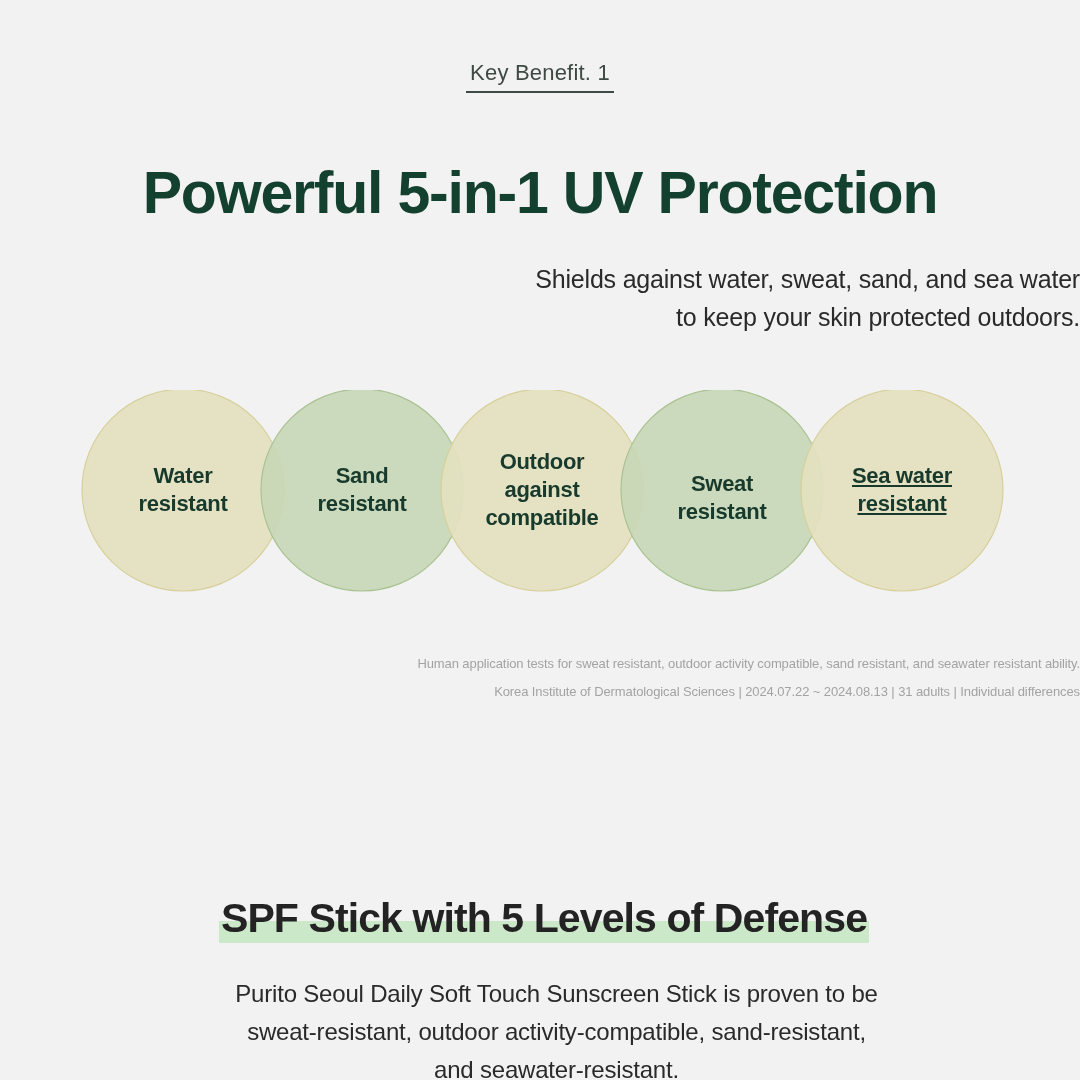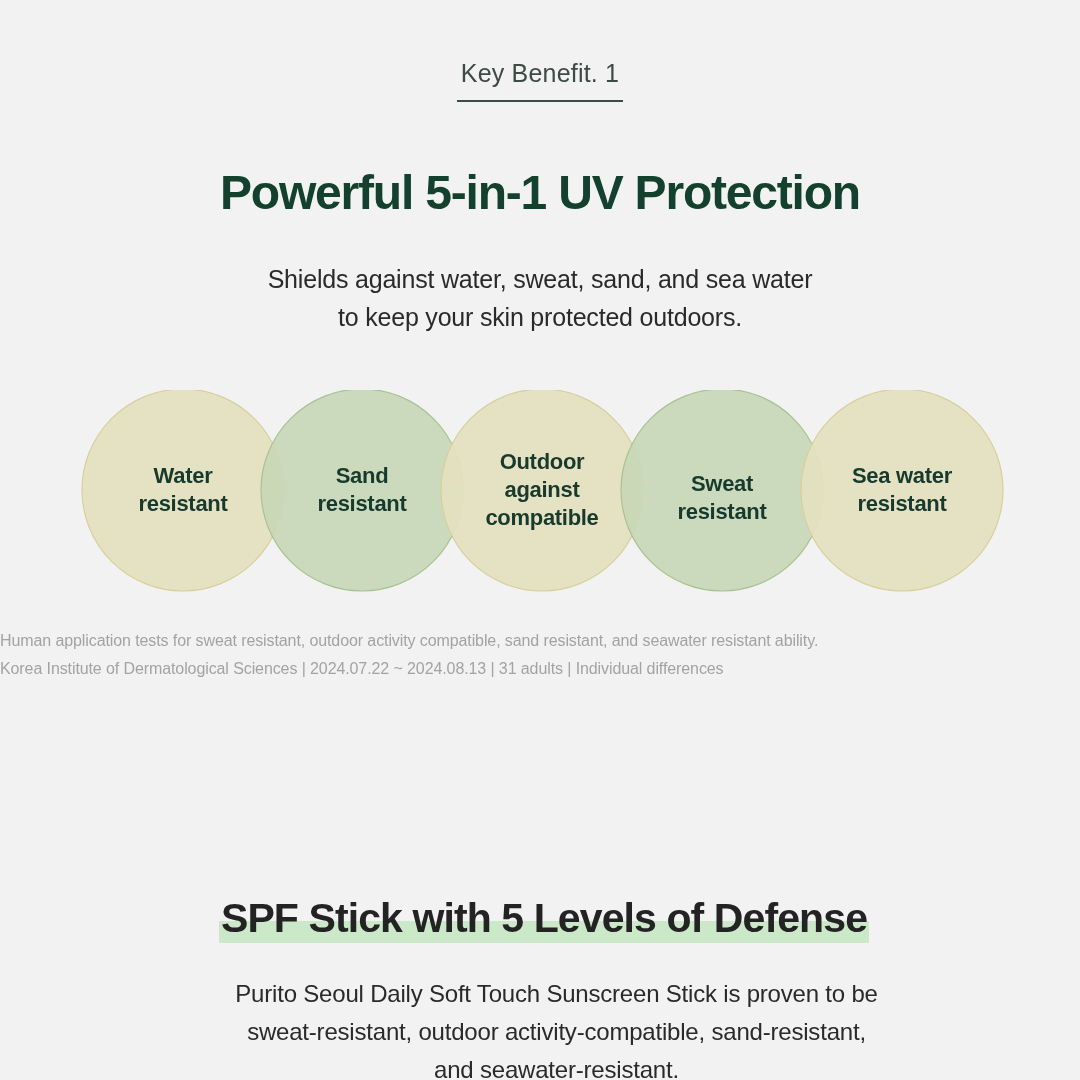--- a/index.html
+++ b/index.html
@@ -19,49 +19,49 @@
   
   .eyebrow-wrap {
     position: absolute;
     top: 56px;
     left: 0;
     width: 1080px;
     text-align: center;
   }
   .eyebrow {
     display: inline-block;
-    font-size: 25px;
+    font-size: 22px;
     line-height: 34px;
     color: #3e4a44;
     letter-spacing: 0.2px;
-    padding: 0 4px 10px 4px;
+    padding: 0 4px 1px 4px;
     border-bottom: 2.5px solid #3e4a44;
   }
 
   
   .hero-title {
     position: absolute;
     top: 155px;
     left: 0;
     width: 1080px;
     text-align: center;
-    font-size: 48px;
+    font-size: 59px;
     line-height: 76px;
     font-weight: 700;
     color: #14402f;
     letter-spacing: -1.2px;
   }
 
   
   .hero-sub {
     position: absolute;
     top: 260px;
     left: 0;
     width: 1080px;
-    text-align: center;
+    text-align: right;
     font-size: 25px;
     line-height: 38px;
     color: #2a2a2a;
     letter-spacing: -0.2px;
   }
   .hero-sub .line { display: block; }
 
   
   .venn {
     position: absolute;
@@ -85,25 +85,25 @@
     font-weight: 700;
     color: #183a2c;
     letter-spacing: -0.3px;
     transform: translate(-50%, -50%);
     z-index: 5;
   }
 
   
   .disclaimer {
     position: absolute;
-    top: 627px;
-    left: 0;
-    width: 1080px;
-    text-align: left;
-    font-size: 16px;
+    top: 650px;
+    left: 0;
+    width: 1080px;
+    text-align: right;
+    font-size: 13px;
     line-height: 28px;
     color: #a3a3a3;
     letter-spacing: -0.1px;
   }
   .disclaimer .line { display: block; }
 
   
   .section2-title {
     position: absolute;
     top: 890px;
@@ -188,21 +188,21 @@
     <div>Outdoor</div>
     <div>against</div>
     <div>compatible</div>
   </div>
 
   <div class="venn-label" style="left:722px; top:100px;margin-top:8px;">
     <div>Sweat</div>
     <div>resistant</div>
   </div>
 
-  <div class="venn-label" style="left:902px; top:100px;">
+  <div class="venn-label" style="left:902px; top:100px;text-decoration:underline;">
     <div>Sea water</div>
     <div>resistant</div>
   </div>
 </div>
 
 <div class="disclaimer">
   <span class="line">Human application tests for sweat resistant, outdoor activity compatible, sand resistant, and seawater resistant ability.</span>
   <span class="line">Korea Institute of Dermatological Sciences  |  2024.07.22 ~ 2024.08.13  |  31 adults | Individual differences</span>
 </div>
 

